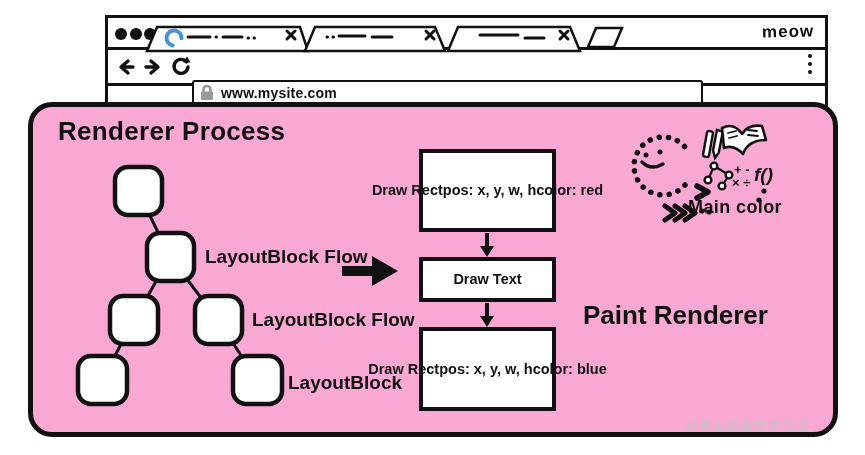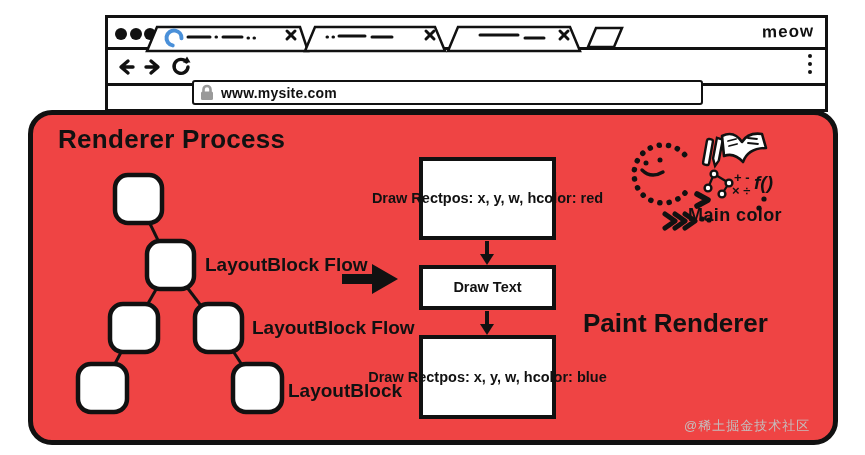--- a/index.html
+++ b/index.html
@@ -20,21 +20,21 @@
             display:flex; align-items:center; }
   .nav-ico { margin-left:9px; display:flex; align-items:center; }
   .addressbar { position:absolute; left:84px; top:5px; width:511px; height:25px;
                 border:2.5px solid #111; border-radius:3px; background:#fff;
                 display:flex; align-items:center; padding-left:5px;margin-top:25px; }
   .url { font-size:14px; font-weight:600; margin-left:6px; letter-spacing:0.2px; }
   .kebab { position:absolute; right:13px; top:4px; display:flex; flex-direction:column; gap:4px; }
   .kebab i { width:4px; height:4px; border-radius:50%; background:#111; }
 
   
-  .panel { left:28px; top:110px; width:810px; height:335px; background:#ef4444;
+  .panel { left:28px; top:102px; width:810px; height:335px; background:#f9a8d4;
            border:5px solid #111; border-radius:24px; z-index:2; }
   .panel-title { left:25px; top:9px; font-size:26px; font-weight:700; letter-spacing:0.3px; }
   .tree-label { font-size:19px; font-weight:700; white-space:nowrap; }
   .flow-box { width:137px; border:4px solid #111; background:#fff;
               display:flex; flex-direction:row; align-items:center; justify-content:center; }
   .flow-box div { font-size:14.5px; font-weight:700; line-height:19px; white-space:nowrap; }
   .paint-title { left:550px; top:193px; font-size:26px; font-weight:700; }
   .main-thread { left:655px; top:90px; font-size:18px; font-weight:700; letter-spacing:0.4px; }
 
   .watermark { left:684px; top:417px; font-size:13px; color:rgba(195,195,195,0.95);

